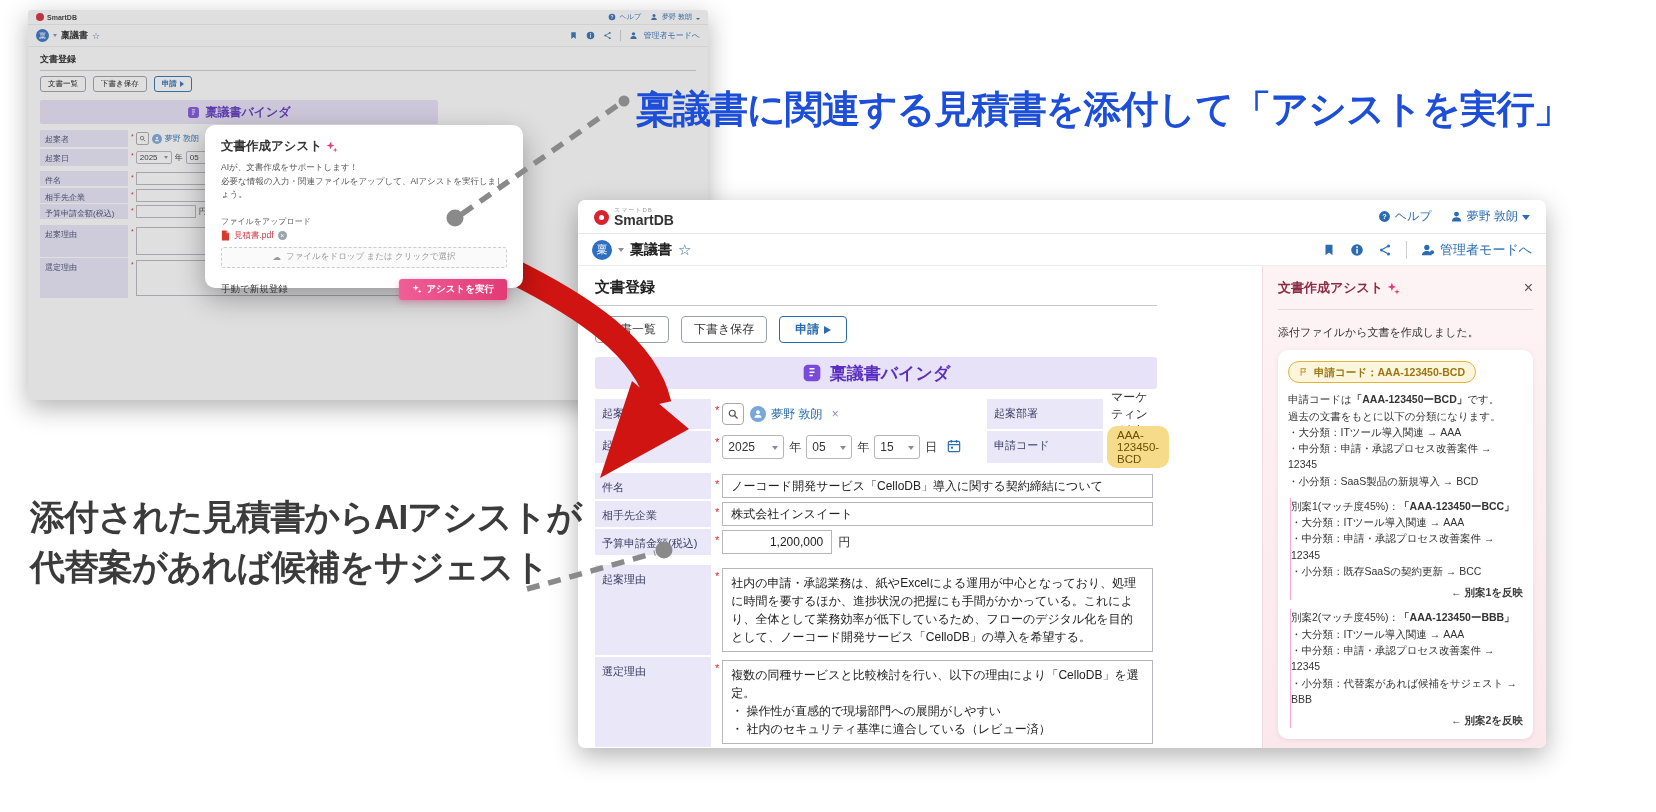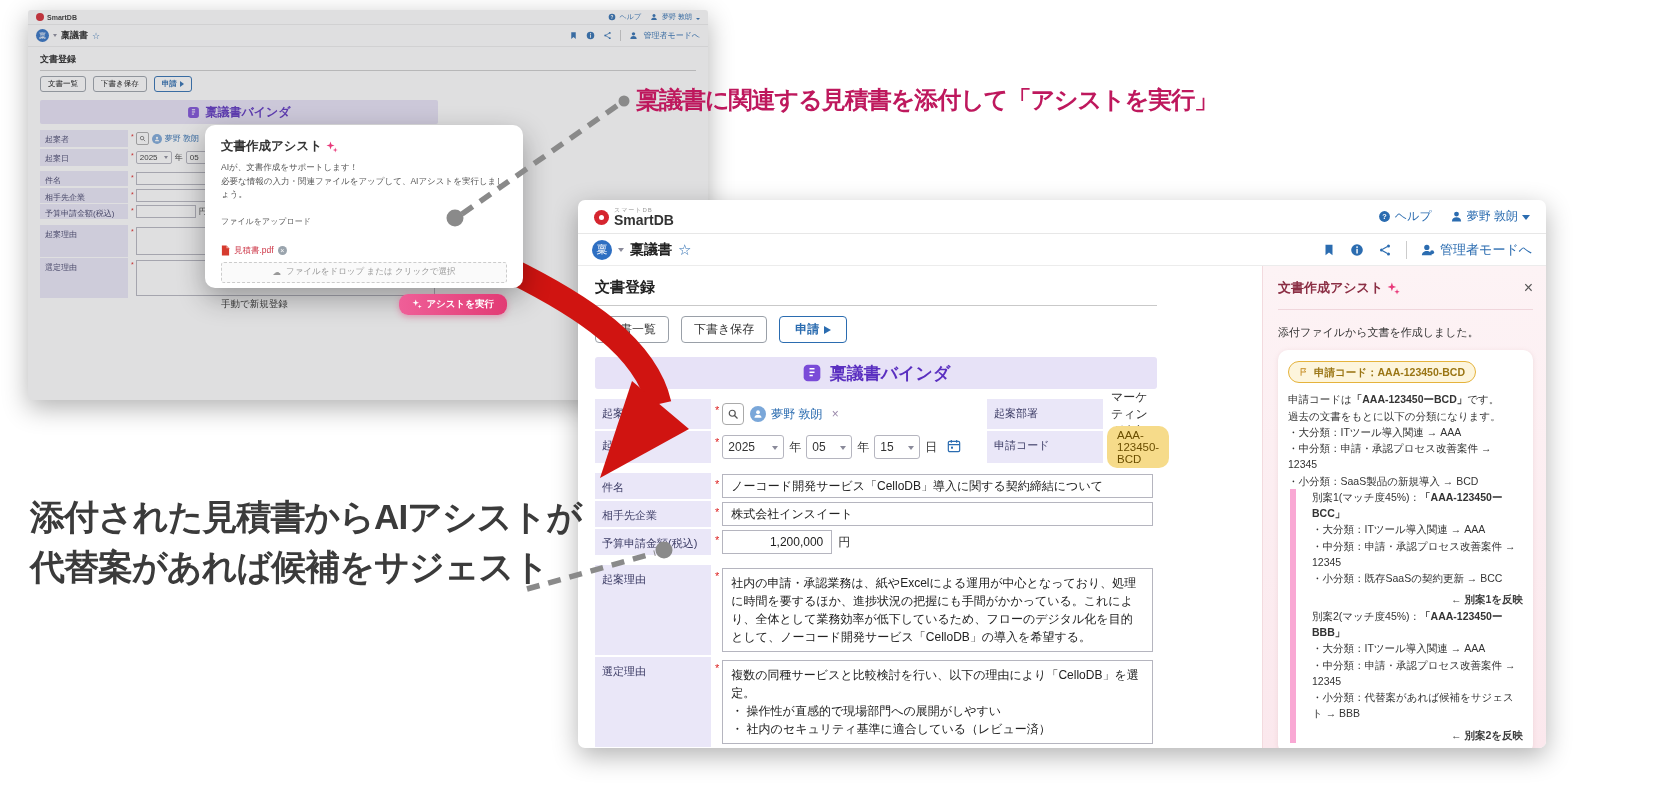--- a/index.html
+++ b/index.html
@@ -79,21 +79,21 @@
   .panel-head { display:flex; justify-content:space-between; align-items:center; padding-bottom:12px;
                 border-bottom:1px solid #f0d6dc; }
   .panel-title { font-size:13px; font-weight:bold; color:#8b2e44; display:flex; gap:4px; align-items:center; }
   .panel-close { color:#555; font-size:16px; cursor:pointer; }
   .created-msg { margin-top:15px; }
   .card { background:#fff; border-radius:10px; margin-top:10px; padding:11px 10px;
           box-shadow:0 1px 5px rgba(180,120,130,.18); font-size:10.5px; line-height:1.55; color:#333; }
   .code-pill { display:inline-flex; gap:5px; align-items:center; border:1px solid #e5b33c; background:#fdf5dc;
                color:#9a7514; border-radius:11px; padding:2px 10px; font-size:10.5px; font-weight:bold; }
   .codeline { margin-top:8px; }
-  .alt { margin-left:2px; border-left:6px solid #f9a8d4; padding-left:16px; }
+  .alt { margin-top:9px; margin-left:2px; border-left:1px solid #f9a8d4; padding-left:0; }
   .alt-link { text-align:right; font-weight:bold; color:#3a3a3a; margin-top:5px; cursor:pointer; }
 
   
   #small-window { left:28px; top:10px; width:680px; height:390px; border-radius:3px; z-index:1; }
   .sw-topbar { height:15px; display:flex; justify-content:space-between; align-items:center;
                padding:0 8px; font-size:7px; border-bottom:1px solid #eee; }
   .sw-logo { display:flex; align-items:center; gap:3px; }
   .sw-logo-mark { width:8px; height:8px; border-radius:50%; background:#d5252f; }
   .sw-logo-text { font-size:7px; font-weight:bold; }
   .sw-tr { display:flex; gap:9px; color:#2b6cb0; align-items:center;}
@@ -131,33 +131,33 @@
   .sw-gap { height:4px; }
   .sw-dim { position:absolute; inset:0; background:rgba(108,108,116,.22); z-index:5; }
 
   
   #assist-modal { position:absolute; left:205px; top:125px; width:318px; height:163px; background:#fff;
                   border-radius:10px; box-shadow:0 10px 28px rgba(0,0,0,.32); padding:13px 16px 11px; z-index:40; }
   .m-title { font-size:12.5px; font-weight:bold; color:#333; display:flex; gap:4px; align-items:center; }
   .m-p { font-size:8.5px; color:#555; margin-top:6px; line-height:1.45; }
   .m-p2 { margin-top:2px; }
   .m-upl { font-size:8px; color:#666; margin-top:16px; }
-  .m-file { display:flex; align-items:center; gap:4px; margin-top:18px; font-size:8.5px; color:#cc3344; }
+  .m-file { display:flex; align-items:center; gap:4px; margin-top:3px; font-size:8.5px; color:#cc3344; }
   .m-file-x { width:9px; height:9px; border-radius:50%; background:#9aa4ad; color:#fff; font-size:7px;
               line-height:9px; text-align:center; cursor:pointer; }
   .m-drop { margin-top:5px; border:1px dashed #ccc; background:#fafafa; border-radius:3px; height:21px;
             display:flex; align-items:center; justify-content:center; gap:5px; color:#999; font-size:8.5px; cursor:pointer;}
   .m-foot { display:flex; justify-content:space-between; align-items:center; margin-top:11px;gap:21px; }
   .m-manual { font-size:9.5px; color:#333; cursor:pointer; }
   .m-run { background:linear-gradient(90deg,#ef5f98,#e23a74); color:#fff; font-size:9.5px; font-weight:bold;
-           border-radius:9px; padding:4px 13px; display:flex; gap:4px; align-items:center;
+           border-radius:3px; padding:4px 13px; display:flex; gap:4px; align-items:center;
            box-shadow:0 2px 6px rgba(226,58,116,.4); cursor:pointer; }
 
   
-  #anno-top { position:absolute; left:636px; top:84px; font-size:24px; font-weight:bold; color:#be185d;
+  #anno-top { position:absolute; left:636px; top:84px; font-size:38px; font-weight:bold; color:#1d4ed8;
               white-space:nowrap; z-index:60; letter-spacing:-1px;}
   #anno-bottom { position:absolute; left:30px; top:492px; font-size:35px; font-weight:bold; color:#3b3b3b;
                  line-height:1.43; z-index:60; letter-spacing:-1px;}
   .overlay-svg { position:absolute; left:0; top:0; width:1656px; height:812px; pointer-events:none; }
   #arrow-svg { z-index:30; }
   #dash-svg  { z-index:50; }
 </style>
 </head>
 <body>
 

